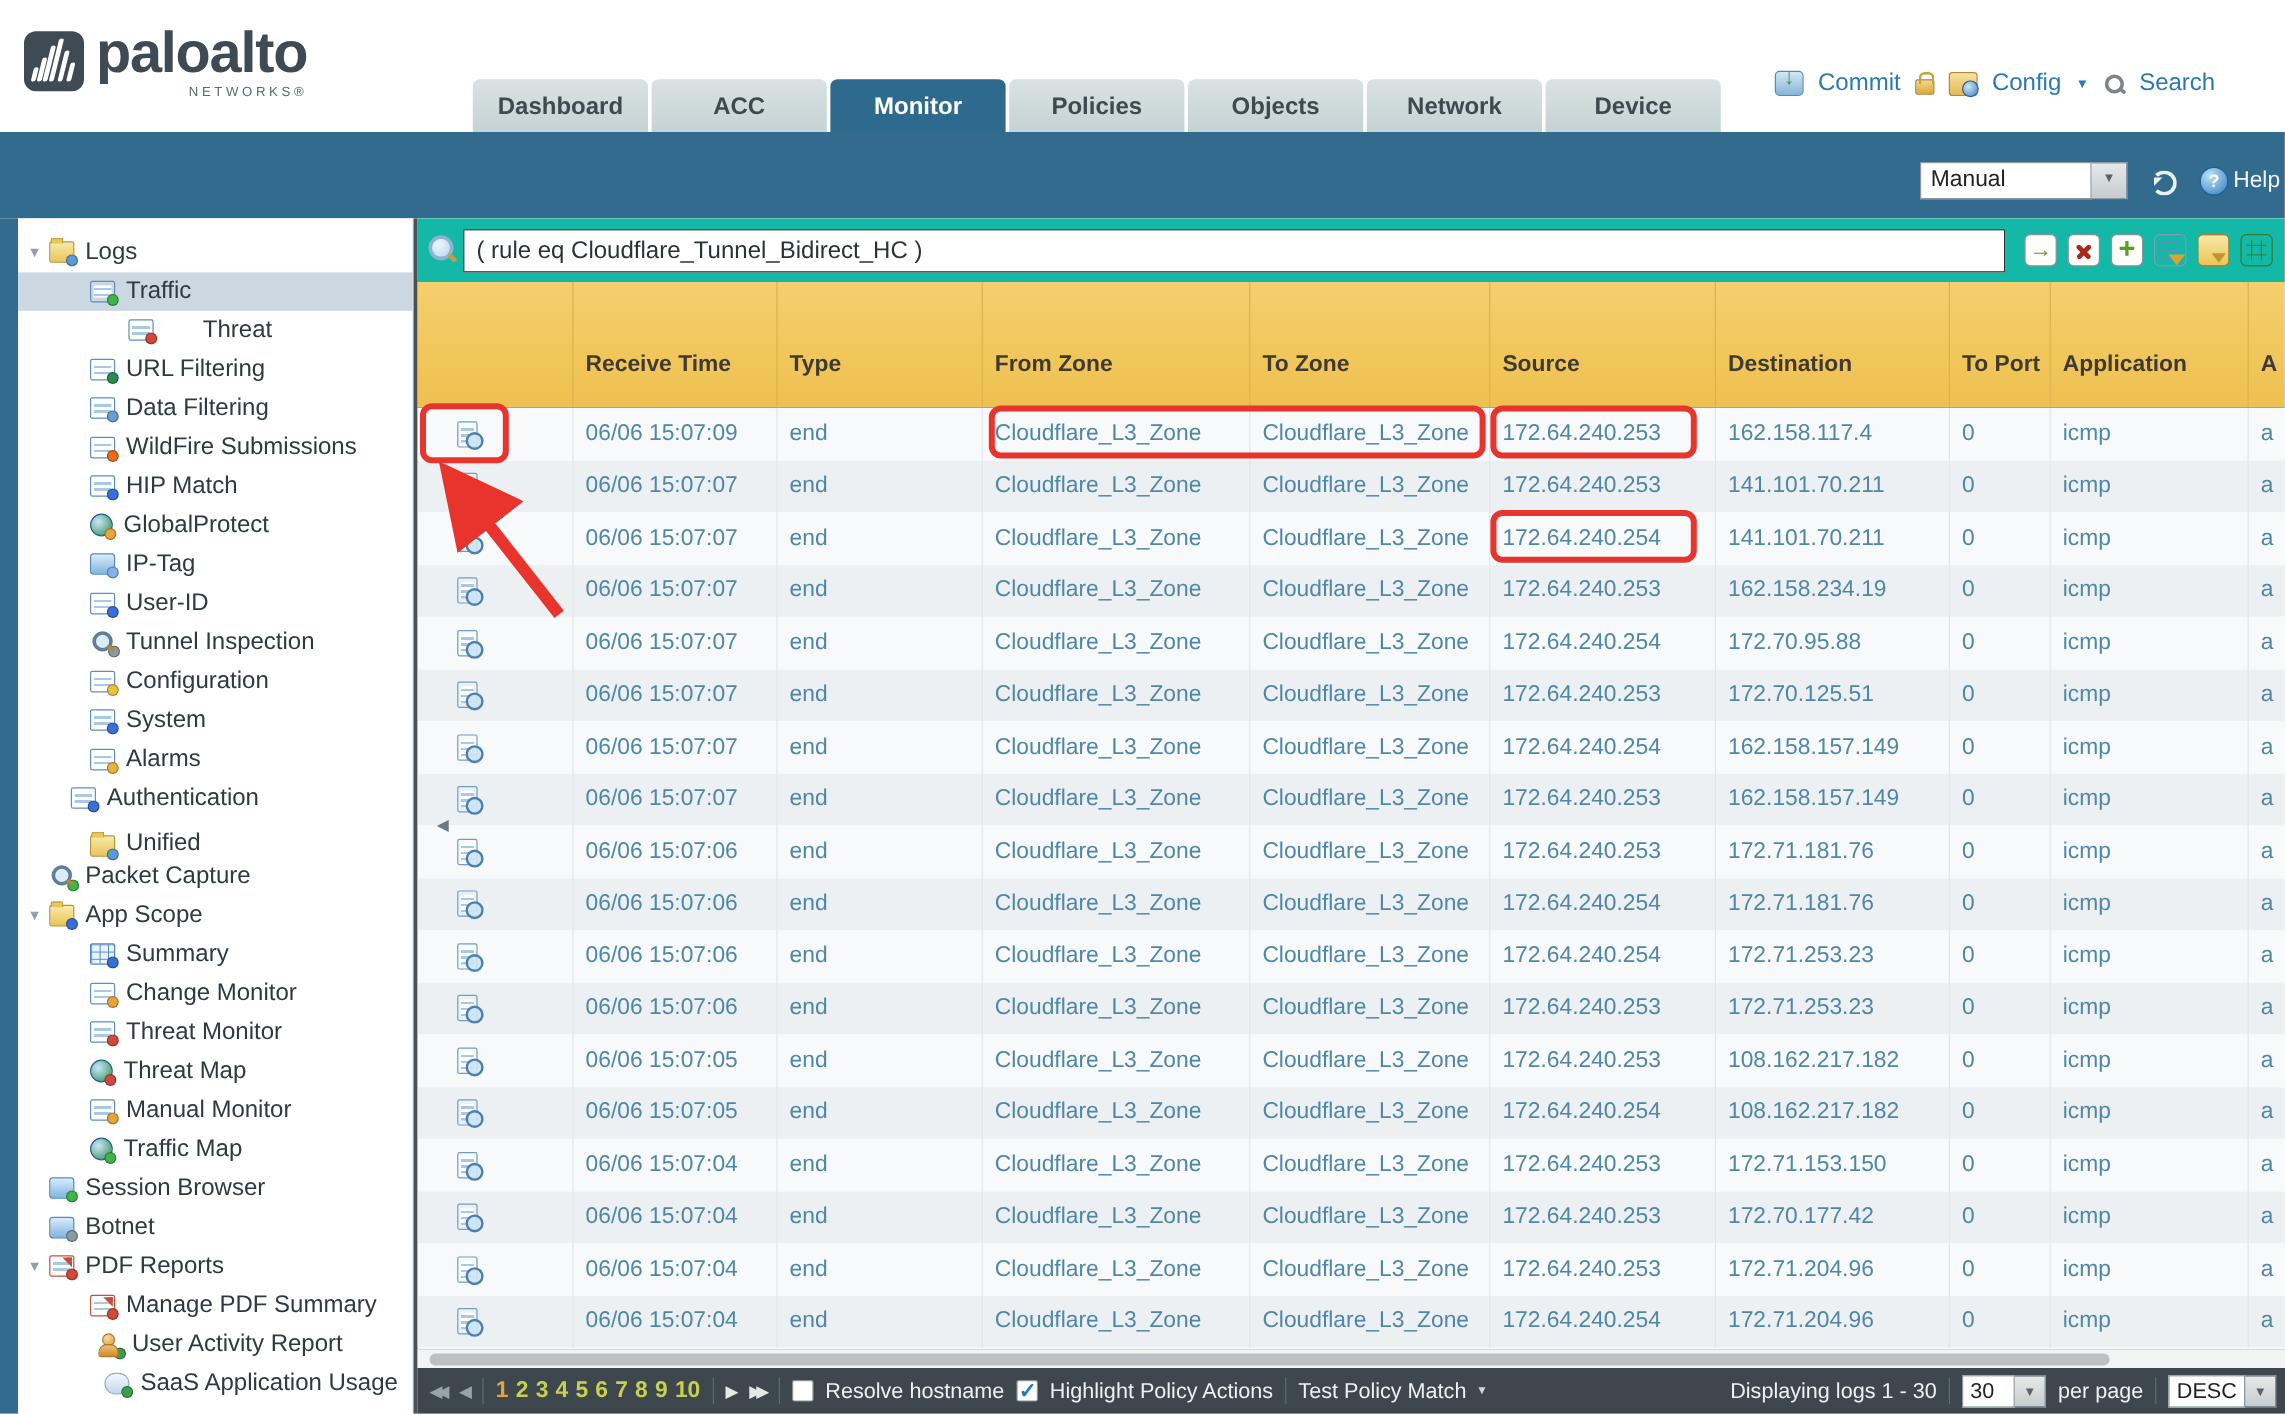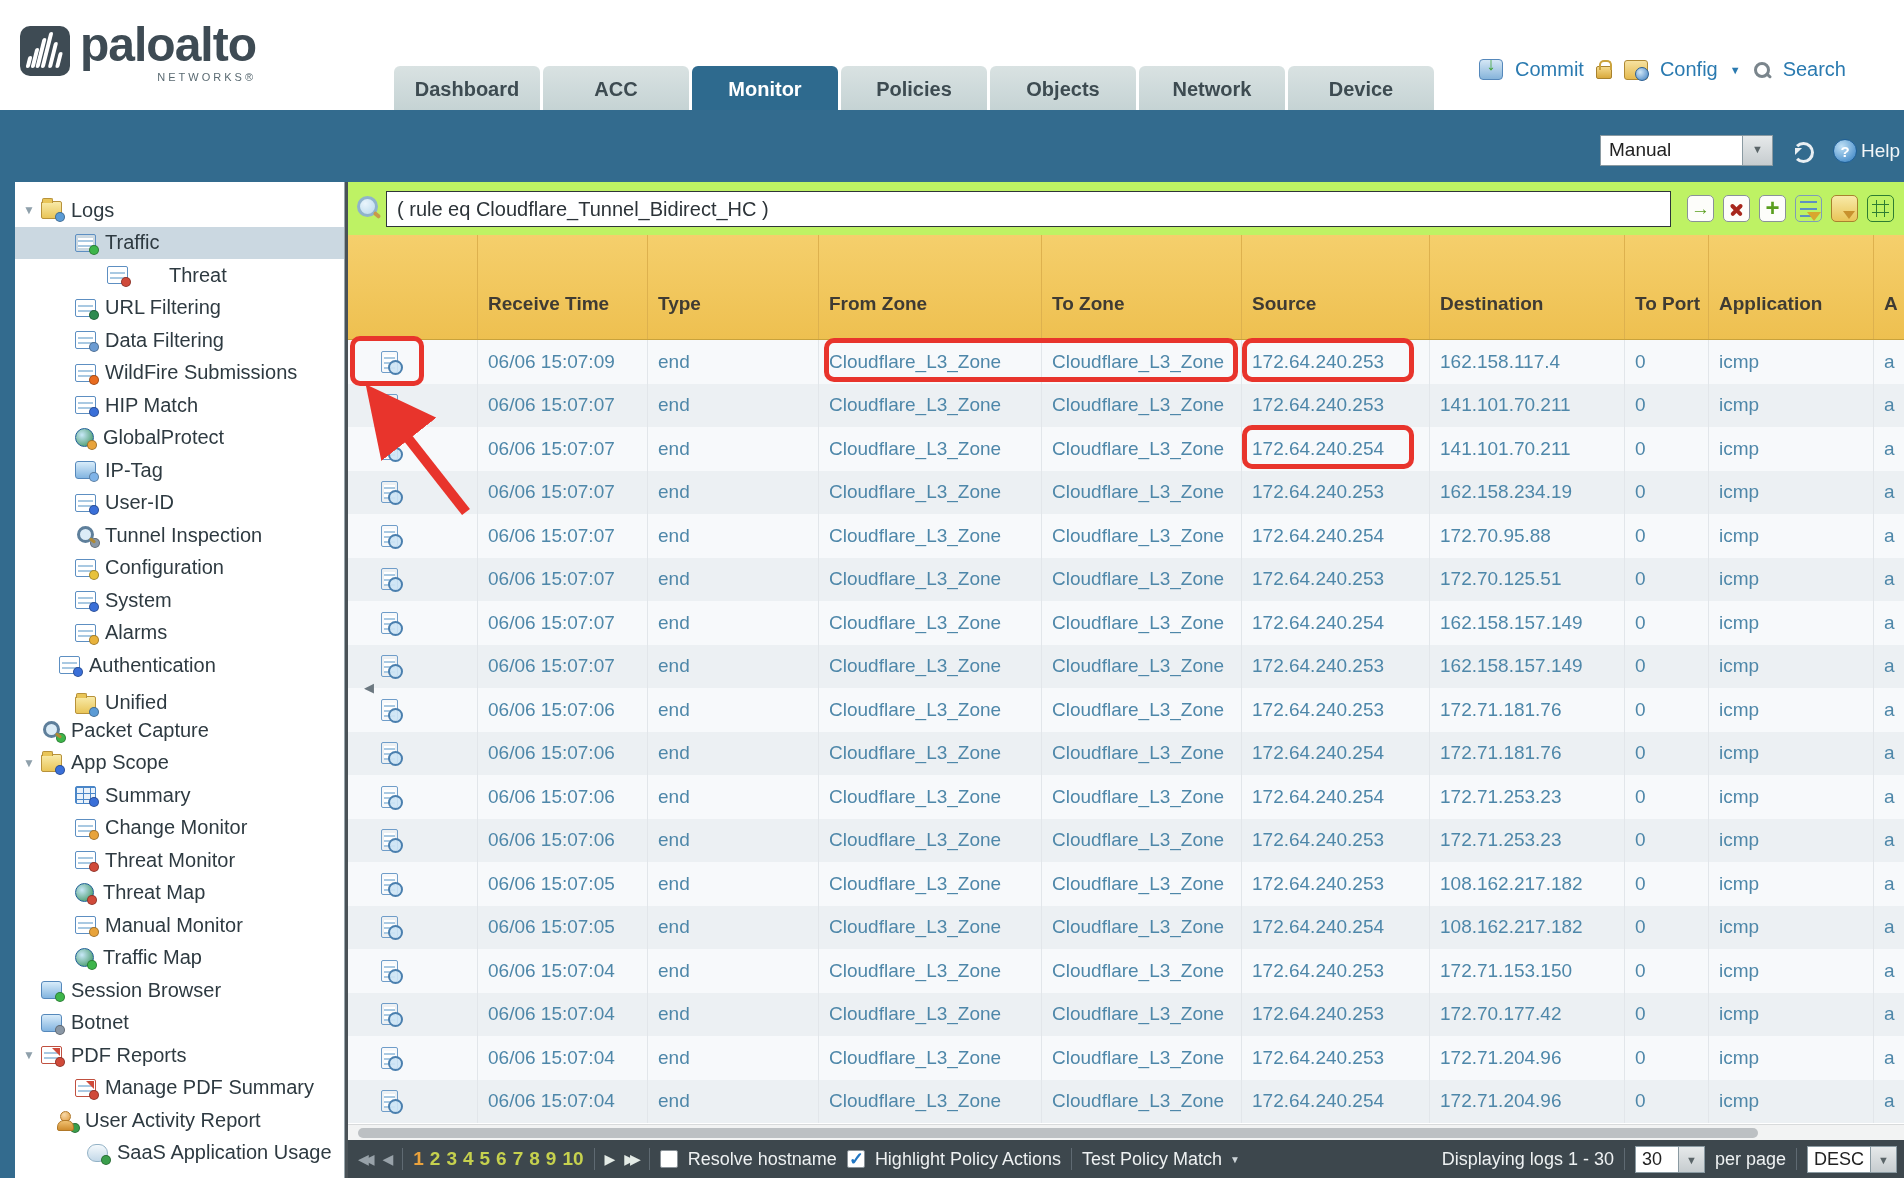--- a/index.html
+++ b/index.html
@@ -97,21 +97,21 @@
     background:radial-gradient(circle at 35% 30%, #f7d9a8, #e09a3e); border:1px solid #b07828;}
   .ic.person::after { content:""; position:absolute; left:2px; top:9px; width:15px; height:9px;
     border-radius:7px 7px 2px 2px; background:linear-gradient(#f0c070,#cf8c2e); border:1px solid #b07828;}
   .ic.cloud { background:linear-gradient(#f4f9fc,#c3d8e8); border:1px solid #93b2c6; border-radius:9px;}
   .collapse-arrow { position:absolute; left:364px; top:680px; font-size:13px; color:#6c7880; z-index:30;}
 
   
   #content { position:absolute; left:345px; top:182px; width:1559px; height:996px; background:#fff;
     border-left:3px solid #4a5257; }
 
-  .ftoolbar { position:relative; width:100%; height:53px; background:#bef264; }
+  .ftoolbar { position:relative; width:100%; height:53px; background:#14b8a6; }
   .fmag { position:absolute; left:8px; top:13px; width:26px; height:26px; }
   .fmag::before { content:""; position:absolute; left:1px; top:1px; width:15px; height:15px;
     border:3px solid #8fb3cc; border-radius:50%; background:radial-gradient(circle at 35% 30%, #eaf5fc, #b8d8ec);}
   .fmag::after { content:""; position:absolute; left:17px; top:18px; width:8px; height:4px;
     background:#c89a4a; transform:rotate(40deg); border-radius:2px;}
   .fquery { position:absolute; left:38px; top:9px; width:1285px; height:36px; border:1px solid #2e3538;
     font-size:20px; color:#2c3338; padding:0 10px; font-family:"Liberation Sans",sans-serif; background:#fff;}
   .tbicons { position:absolute; right:10px; top:13px; display:flex; gap:9px; }
   .tbico { width:27px; height:27px; border-radius:5px; background:#fdfdfa; border:1px solid #8a9298;
     position:relative; cursor:pointer; text-align:center; }
@@ -424,21 +424,21 @@
         </span>
     <span class="tree-label">PDF Reports</span>
   </div>
       <div class="tree-item" style="padding-left: 40px;">
     <span class="expander"></span>
     <span class="ic pdf">
           <i class="accent" style="background: rgb(208, 74, 58);"></i>
         </span>
     <span class="tree-label">Manage PDF Summary</span>
   </div>
-      <div class="tree-item" style="padding-left: 20px;">
+      <div class="tree-item" style="padding-left: 45px;">
     <span class="expander"></span>
     <span class="ic person">
           <i class="accent" style="background: rgb(58, 158, 76);"></i>
         </span>
     <span class="tree-label">User Activity Report</span>
   </div>
       <div class="tree-item" style="padding-left: 52px;">
     <span class="expander"></span>
     <span class="ic cloud">
           <i class="accent" style="background: rgb(58, 158, 76);"></i>

